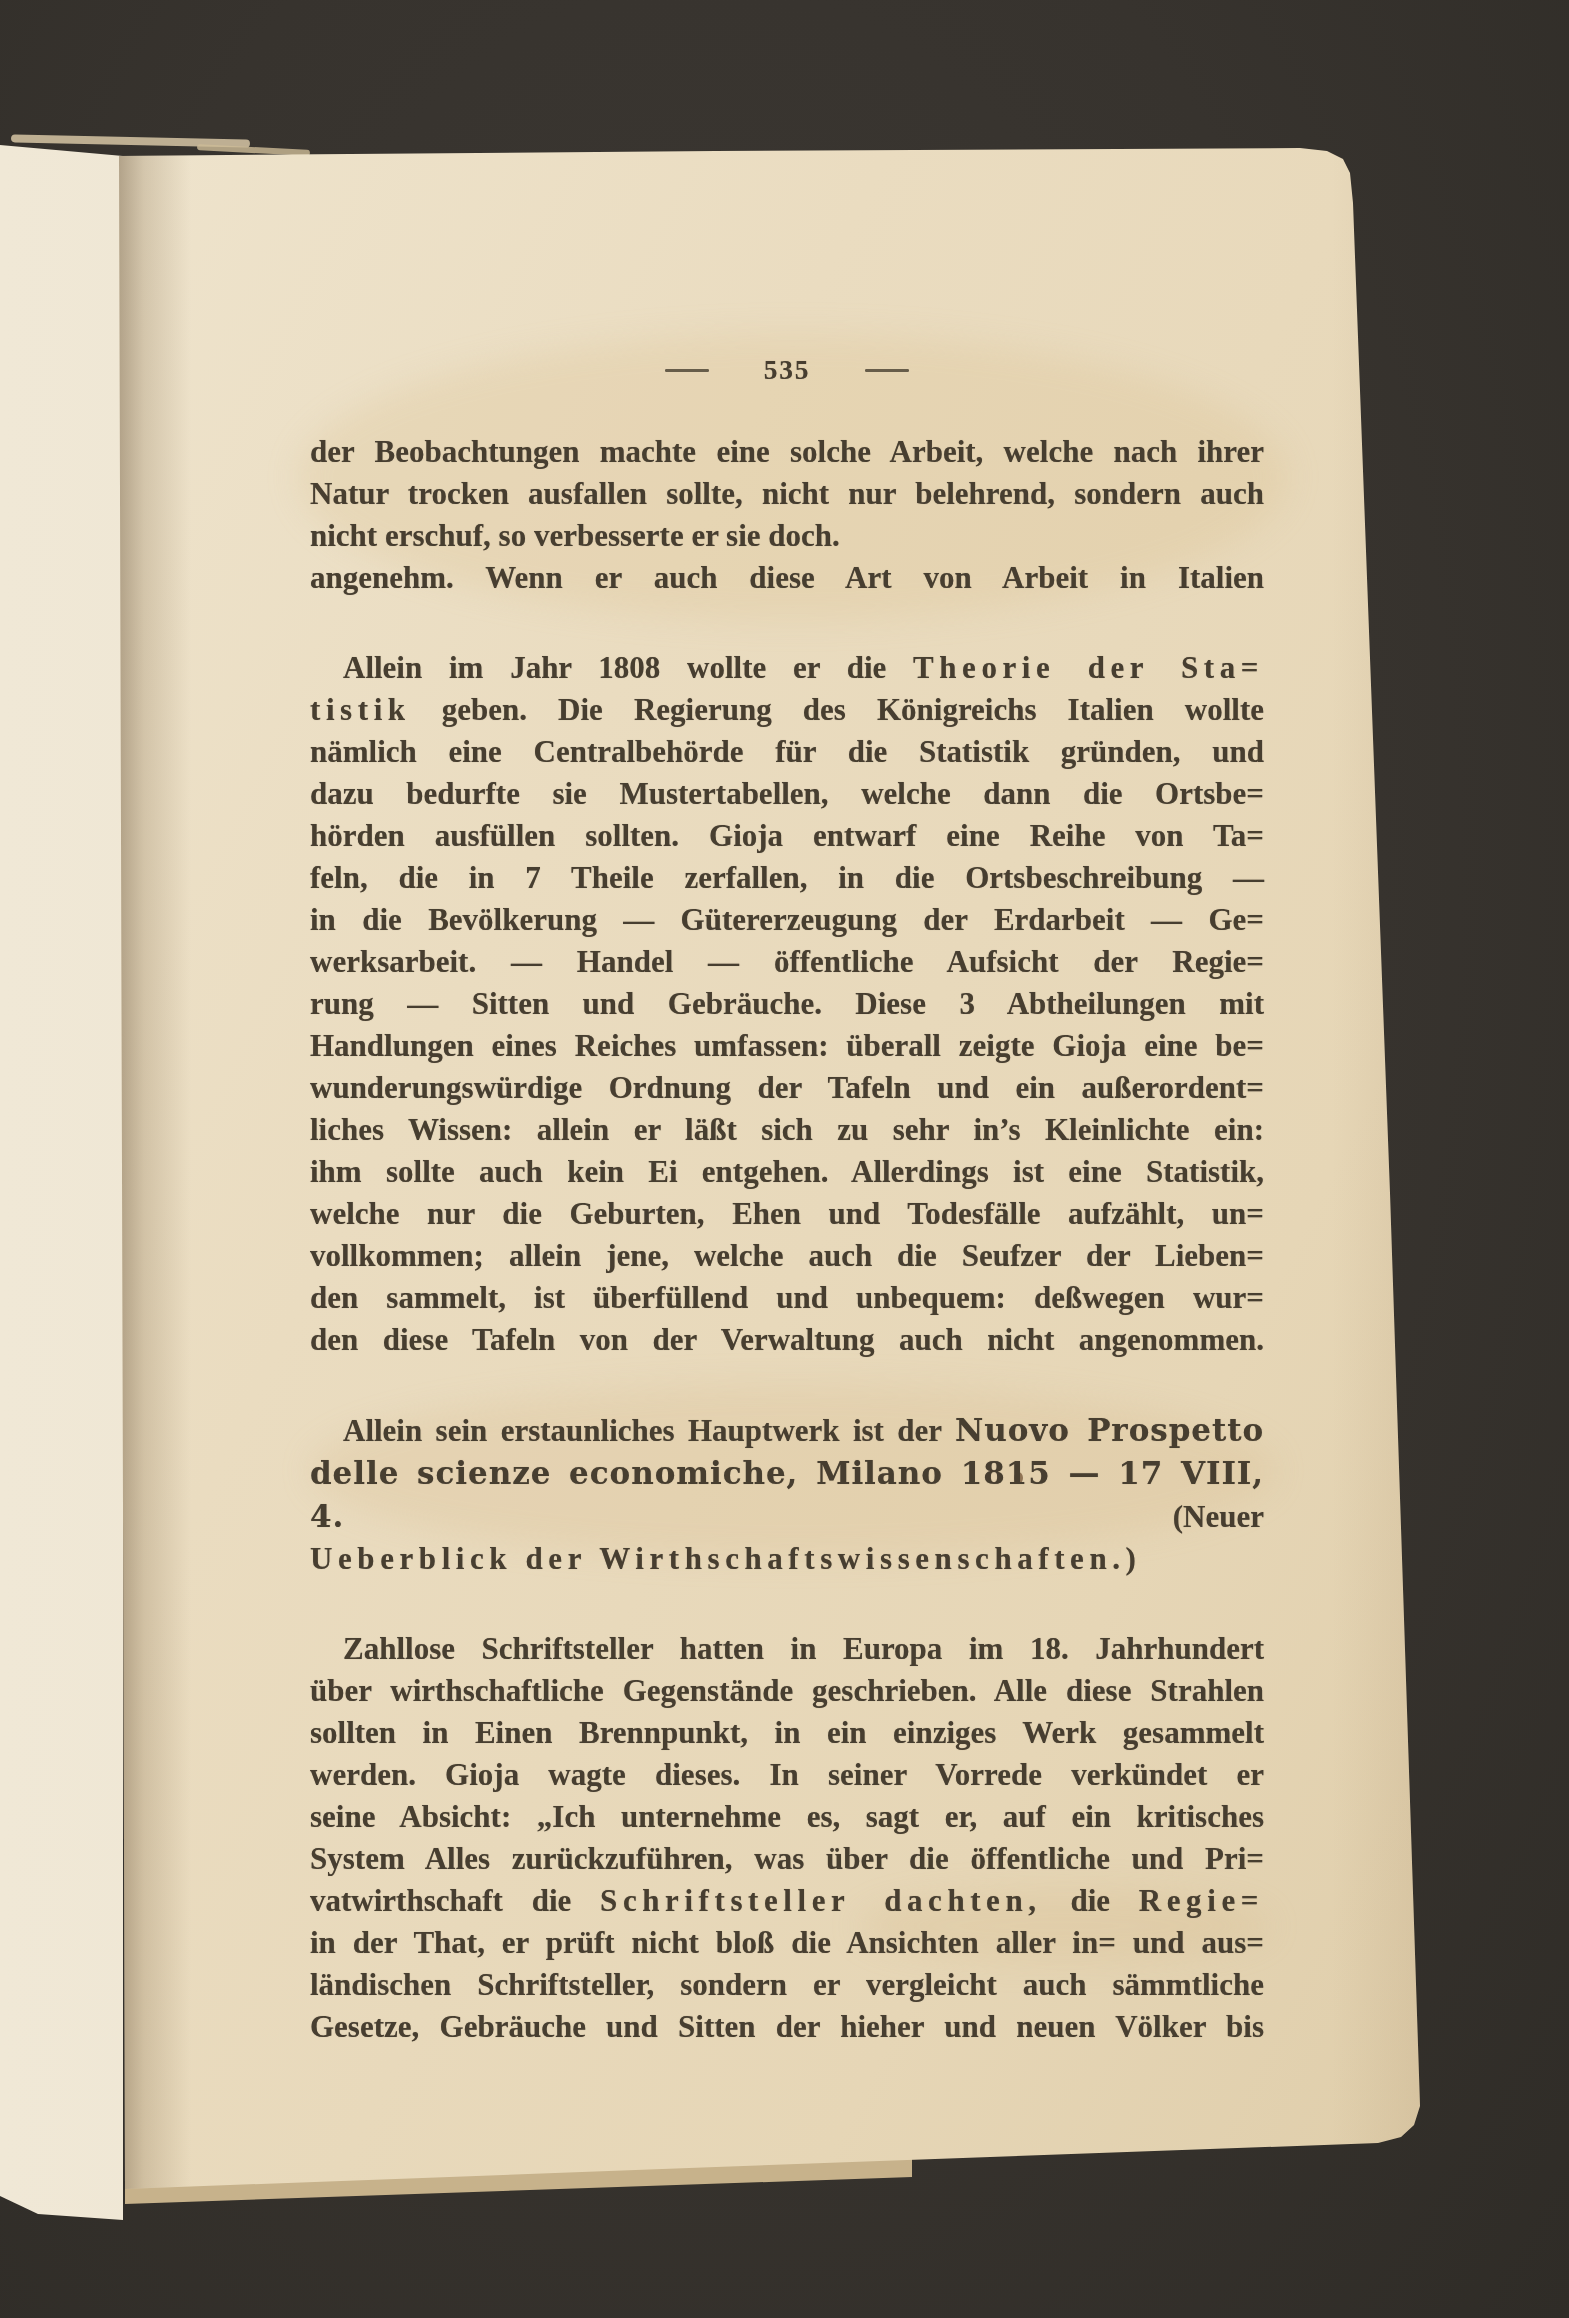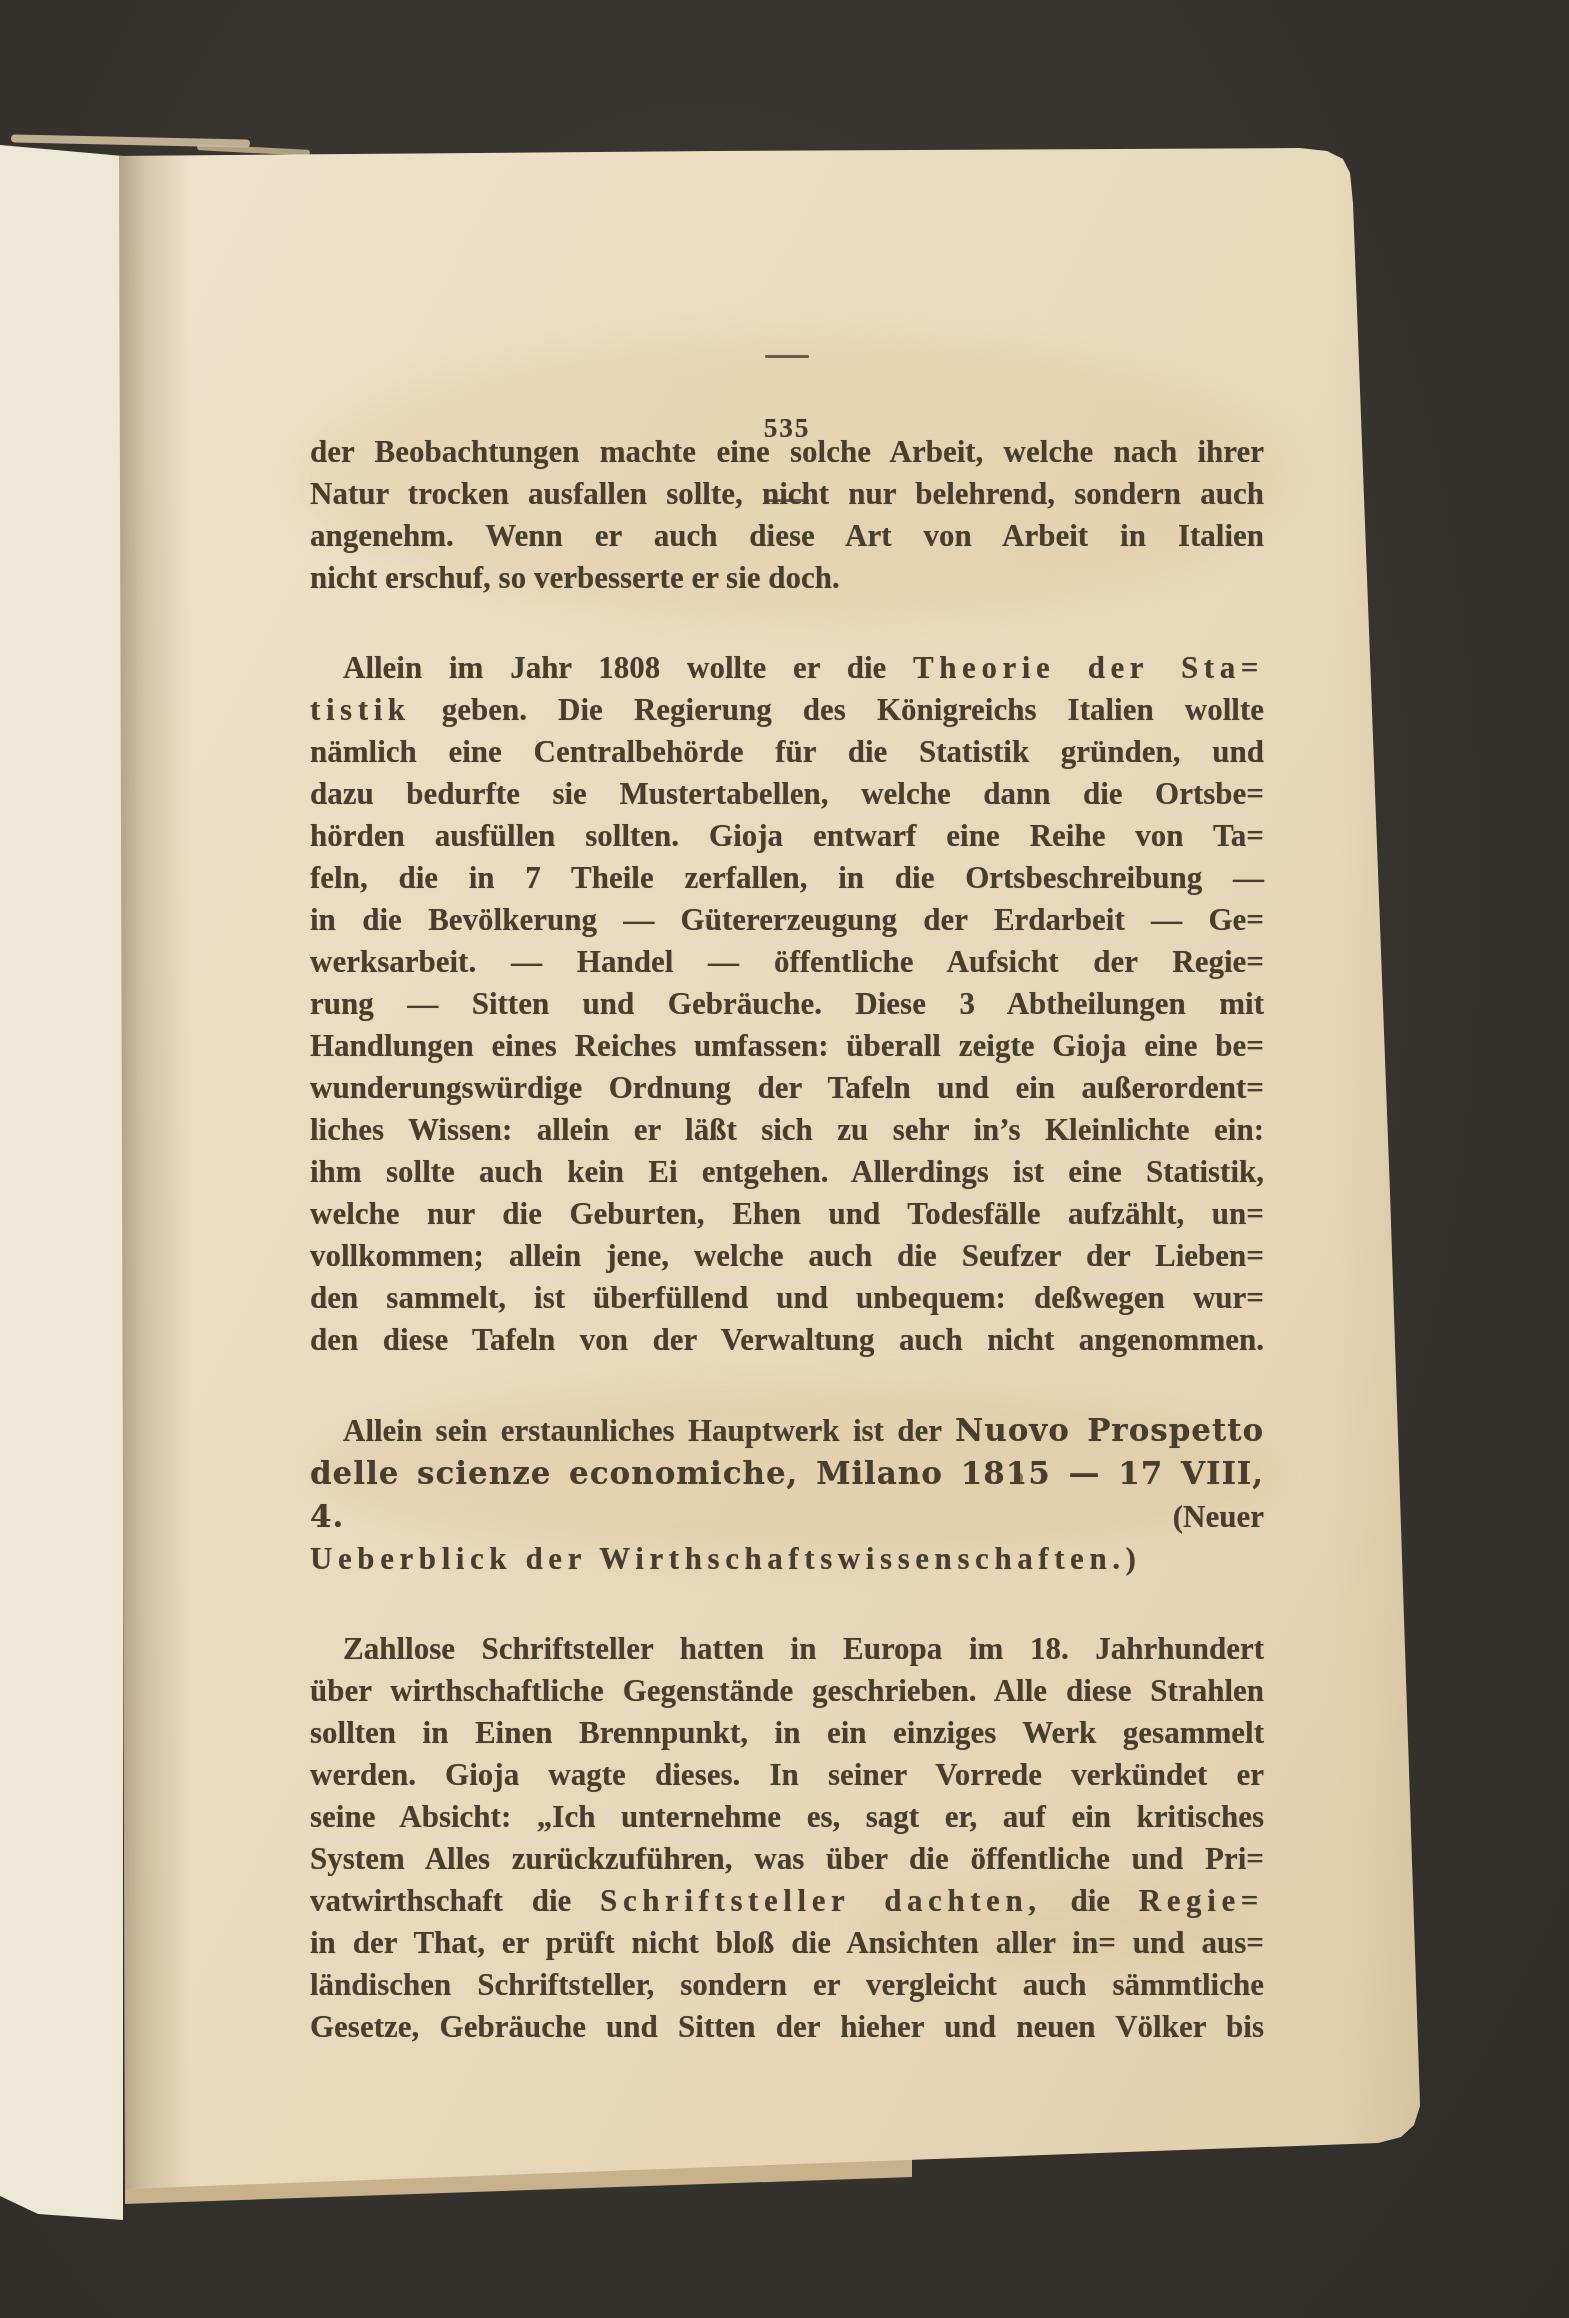--- a/index.html
+++ b/index.html
@@ -58,21 +58,21 @@
     background:linear-gradient(90deg,rgba(150,120,80,0) 0%,rgba(150,120,80,.14) 100%);
   }
   .stain{position:absolute;border-radius:50%;filter:blur(15.5px);}
   .s1{left:298px;top:334px;width:990px;height:286px;background:rgba(214,186,128,.20);}
   .s2{left:310px;top:1384px;width:966px;height:173px;background:rgba(210,180,125,.18);}
   .s3{left:859px;top:1890px;width:411px;height:72px;background:rgba(208,180,128,.20);}
   .fleck{position:absolute;left:1014px;top:1472px;width:9px;height:12px;background:#7d5f41;border-radius:50%;filter:blur(0.6px);opacity:.8;}
   
   .header{
     position:absolute;left:310px;top:355px;width:954px;
-    display:flex;justify-content:center;align-items:center;gap:55px;color:var(--ink);flex-direction:column;
+    display:flex;justify-content:center;align-items:center;gap:55px;color:var(--ink);
   }
   .rule{display:inline-block;width:44px;height:3px;background:var(--ink);opacity:.8;border-radius:1.2px;}
   .pnum{font-size:27.4px;font-weight:bold;letter-spacing:1.8px;text-shadow:0 0 0.7px rgba(71,62,48,.5);}
   
   .text-block{
     position:absolute;left:310px;top:431px;width:954px;
     color:var(--ink);font-size:31px;font-weight:bold;line-height:42px;
     text-shadow:0 0 0.8px rgba(71,62,48,.45);
   }
   .ln{text-align:justify;text-align-last:justify;white-space:normal;}
@@ -139,22 +139,22 @@
 
     <div class="header">
       <span class="rule"></span>
       <span class="pnum">535</span>
       <span class="rule"></span>
     </div>
 
     <div class="text-block">
         <div class="ln"><span>der Beobachtungen machte eine solche Arbeit, welche nach ihrer</span></div>
         <div class="ln"><span>Natur trocken ausfallen sollte, nicht nur belehrend, sondern auch</span></div>
+        <div class="ln nofill"><span>nicht erschuf, so verbesserte er sie doch.</span></div>
         <div class="ln"><span>angenehm. Wenn er auch diese Art von Arbeit in Italien</span></div>
-        <div class="ln nofill"><span>nicht erschuf, so verbesserte er sie doch.</span></div>
         <div class="ln ind"><span>Allein im Jahr 1808 wollte er die </span><span class="sperr">Theorie der Sta=</span></div>
         <div class="ln"><span class="sperr">tistik</span><span> geben. Die Regierung des Königreichs Italien wollte</span></div>
         <div class="ln"><span>nämlich eine Centralbehörde für die Statistik gründen, und</span></div>
         <div class="ln"><span>dazu bedurfte sie Mustertabellen, welche dann die Ortsbe=</span></div>
         <div class="ln"><span>hörden ausfüllen sollten. Gioja entwarf eine Reihe von Ta=</span></div>
         <div class="ln"><span>feln, die in 7 Theile zerfallen, in die Ortsbeschreibung —</span></div>
         <div class="ln"><span>in die Bevölkerung — Gütererzeugung der Erdarbeit — Ge=</span></div>
         <div class="ln"><span>werksarbeit. — Handel — öffentliche Aufsicht der Regie=</span></div>
         <div class="ln"><span>rung — Sitten und Gebräuche. Diese 3 Abtheilungen mit</span></div>
         <div class="ln"><span>Handlungen eines Reiches umfassen: überall zeigte Gioja eine be=</span></div>

